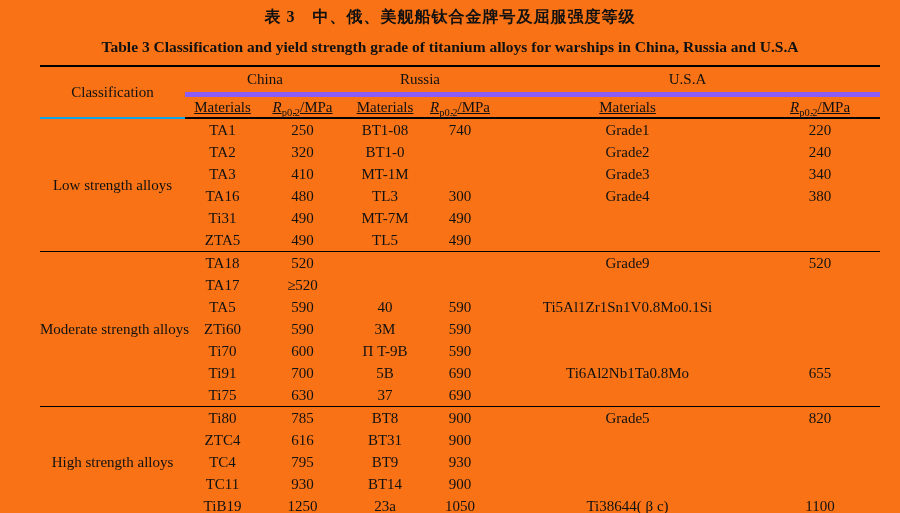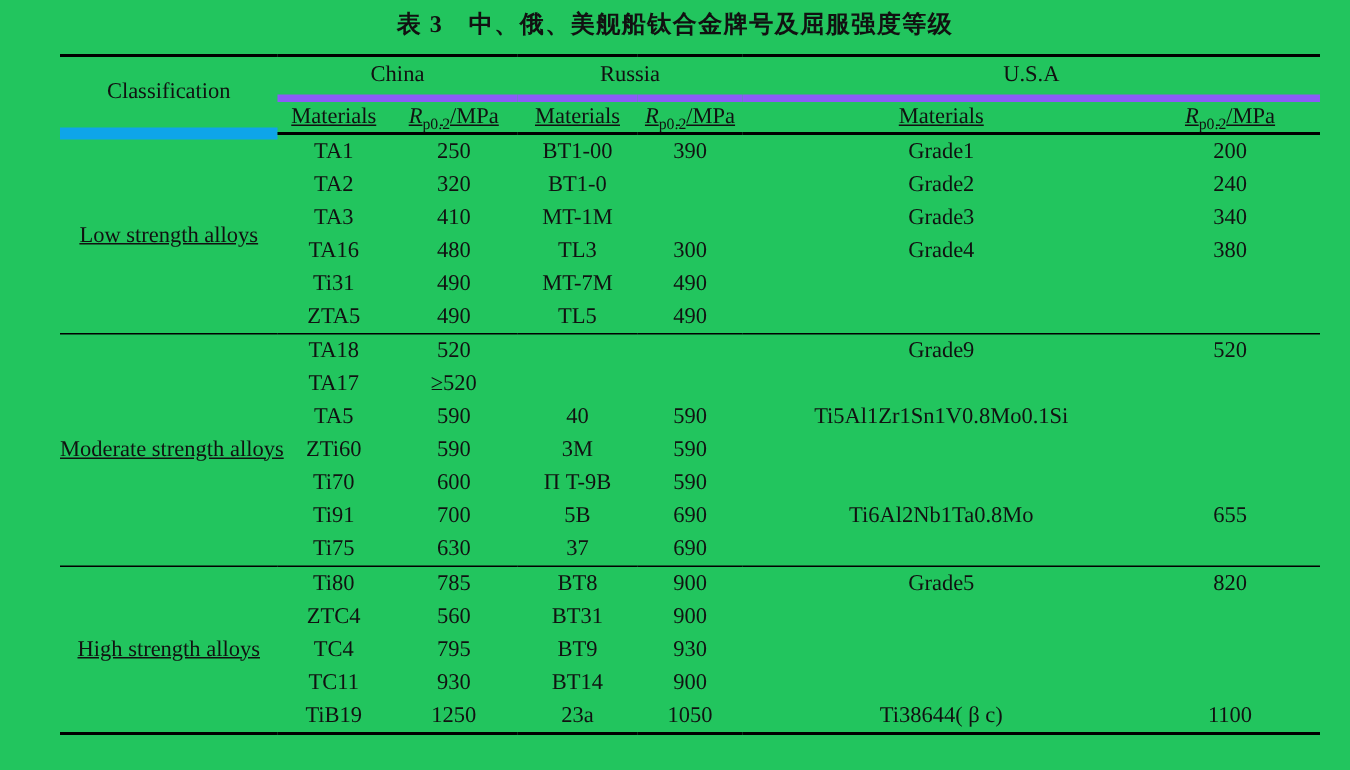--- a/index.html
+++ b/index.html
@@ -4,21 +4,21 @@
 <style>
   html, body {
     margin: 0;
     padding: 0;
     background: #ffffff;
   }
   .page {
     position: relative;
     width: 900px;
     height: 513px;
-    background: #22c55e;
+    background: #f97316;
     color: #111111;
     font-family: "Liberation Serif", "DejaVu Serif", serif;
     overflow: hidden;
   }
   .title-zh {
     padding-top: 7px;
     text-align: center;
     font-weight: bold;
     font-size: 16px;
     line-height: 20px;
@@ -43,39 +43,40 @@
     font-size: 15px;
     font-weight: normal;
     text-align: center;
     vertical-align: middle;
     padding: 0;
     white-space: nowrap;
     overflow: visible;
   }
   tr.hrow1 th { height: 25px; }
   tr.hrow2 th { height: 20px; border-bottom: 2px solid #000; text-decoration: underline; }
-  th.cls-h   { border-bottom: 8px solid #0ea5e9; margin-top: 22px; }
+  th.cls-h   { border-bottom: 2px solid #0ea5e9; margin-top: 22px; }
   th.spanner { border-bottom: 5px solid #8b5cf6; }
   tbody td { height: 22px; line-height: 22px; }
   tr.section-end td { border-bottom: 1.5px solid #000; margin-top: 12px; }
-  td.section-label { line-height: 19px; white-space: normal; text-decoration: underline; }
+  td.section-label { line-height: 19px; white-space: normal; }
   td.lbl-end { border-bottom: 1.5px solid #000; }
   .rp i { font-style: italic; }
   .rp sub {
     font-size: 10.5px;
     vertical-align: sub;
     line-height: 0;
     text-align: right;
   }
 </style>
 </head>
 <body>
 
 <div class="page">
   <div class="title-zh">表 3　中、俄、美舰船钛合金牌号及屈服强度等级</div>
+  <div class="title-en">Table 3   Classification and yield strength grade of titanium alloys for warships in China, Russia and U.S.A</div>
 
   <table class="alloy">
     <colgroup>
       <col style="width:145px">
       <col style="width:75px">
       <col style="width:85px">
       <col style="width:80px">
       <col style="width:70px">
       <col style="width:265px">
       <col style="width:120px">
@@ -100,24 +101,24 @@
         <th>
           <span class="rp"><i>R</i><sub>p0.2</sub><span>/MPa</span></span>
         </th>
       </tr>
     </thead>
     <tbody id="tbody">
         <tr>
           <td rowspan="6" class="section-label lbl-end">Low strength alloys</td>
           <td>TA1</td>
           <td>250</td>
-          <td>BT1-00</td>
-          <td>390</td>
+          <td>BT1-08</td>
+          <td>740</td>
           <td>Grade1</td>
-          <td>200</td>
+          <td>220</td>
         </tr>
         <tr>
           <td>TA2</td>
           <td>320</td>
           <td>BT1-0</td>
           <td></td>
           <td>Grade2</td>
           <td>240</td>
         </tr>
         <tr>
@@ -213,21 +214,21 @@
           <td rowspan="5" class="section-label">High strength alloys</td>
           <td>Ti80</td>
           <td>785</td>
           <td>BT8</td>
           <td>900</td>
           <td>Grade5</td>
           <td>820</td>
         </tr>
         <tr>
           <td>ZTC4</td>
-          <td>560</td>
+          <td>616</td>
           <td>BT31</td>
           <td>900</td>
           <td></td>
           <td></td>
         </tr>
         <tr>
           <td>TC4</td>
           <td>795</td>
           <td>BT9</td>
           <td>930</td>

